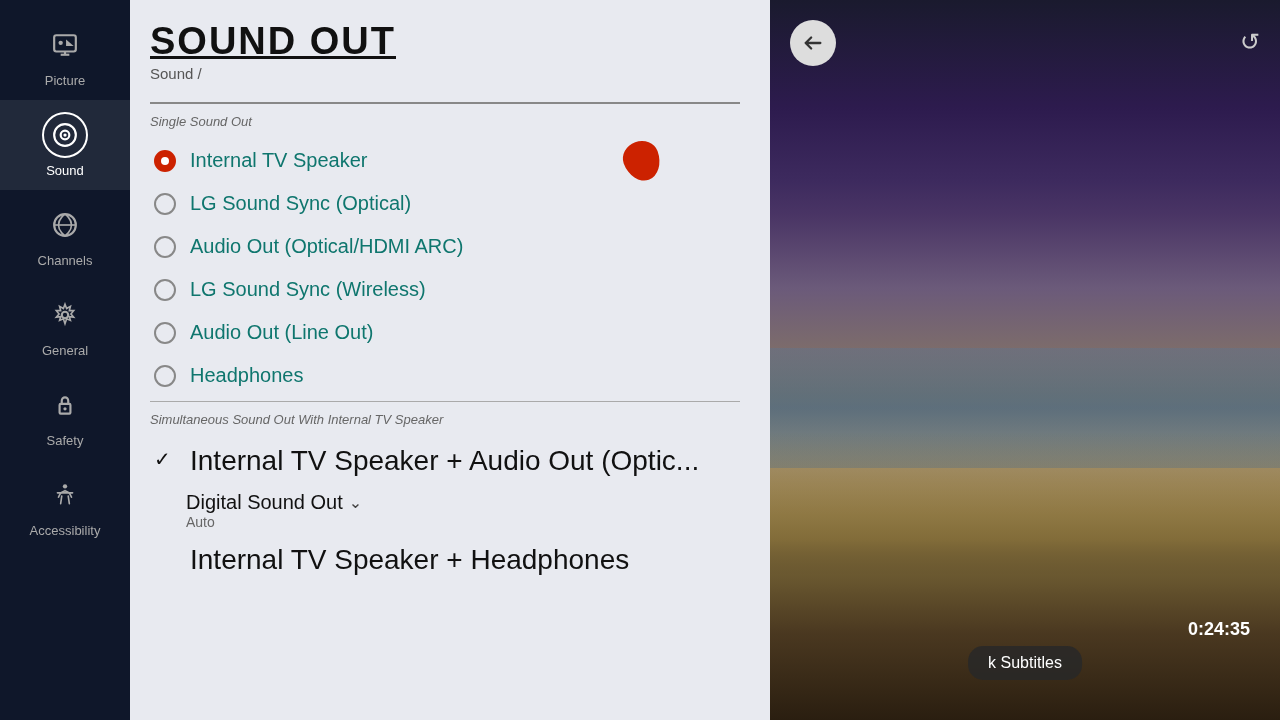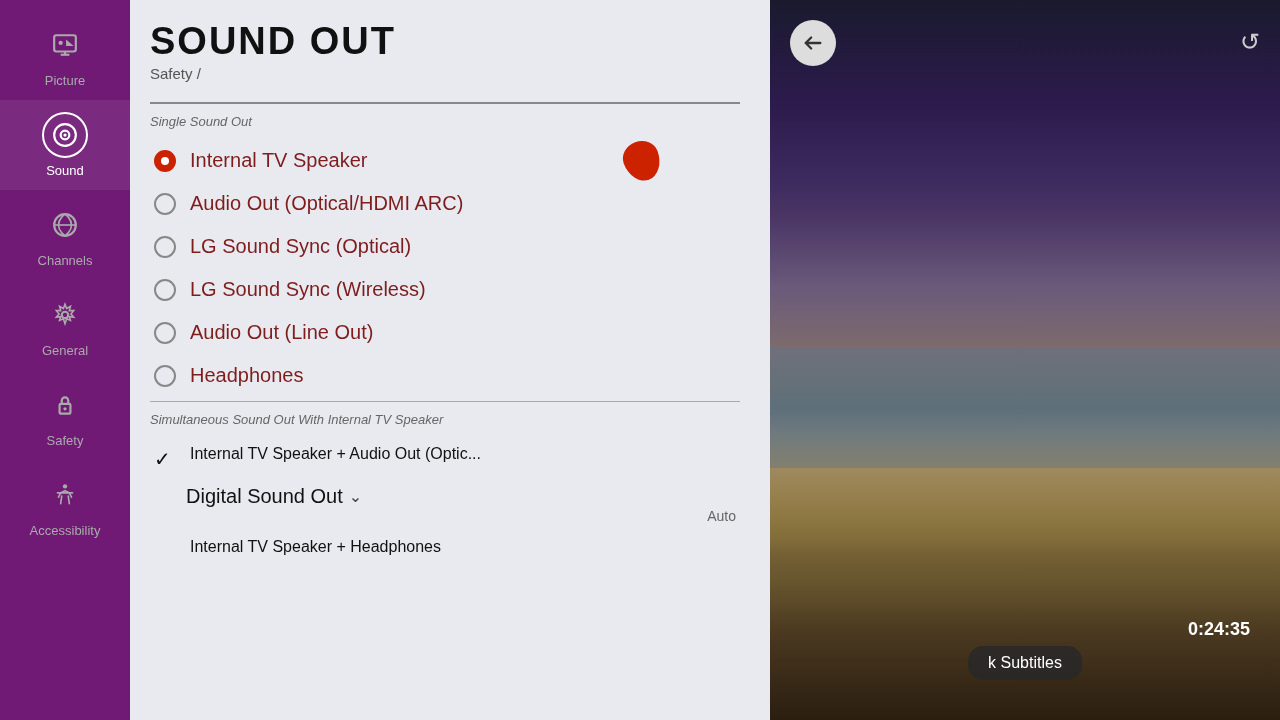--- a/index.html
+++ b/index.html
@@ -9,21 +9,21 @@
       overflow: hidden;
       font-family: 'Arial', sans-serif;
       background: #000;
       display: flex;
     }
 
     
     .sidebar {
       width: 130px;
       height: 720px;
-      background: #701a75;
+      background: #0f172a;
       display: flex;
       flex-direction: column;
       align-items: center;
       padding-top: 10px;
       flex-shrink: 0;
       z-index: 10;
     }
 
     .sidebar-item {
       display: flex;
@@ -74,20 +74,21 @@
       padding: 20px 30px 20px 20px;
       overflow-y: auto;
     }
 
     .page-title {
       font-size: 38px;
       font-weight: 700;
       color: #111;
       letter-spacing: 2px;
       margin-bottom: 2px;
+      text-decoration: underline;
     }
 
     .breadcrumb {
       font-size: 15px;
       color: #555;
       margin-bottom: 20px;
     }
 
     .divider {
       border: none;
@@ -130,21 +131,21 @@
     .radio-btn.selected::after {
       content: '';
       width: 8px;
       height: 8px;
       background: #fff;
       border-radius: 50%;
     }
 
     .option-label {
       font-size: 20px;
-      color: #7f1d1d;
+      color: #0f766e;
       font-weight: 500;
     }
 
     .cursor-blob {
       position: absolute;
       width: 36px;
       height: 40px;
       background: #cc2200;
       border-radius: 50% 50% 50% 50% / 40% 40% 60% 60%;
       right: 80px;
@@ -169,31 +170,30 @@
     .check-mark {
       font-size: 20px;
       color: #111;
       margin-right: 14px;
       width: 22px;
       flex-shrink: 0;
       margin-top: 2px;
     }
 
     .check-label {
-      font-size: 16px;
+      font-size: 28px;
       color: #111;
       font-weight: 500;
     }
 
     .sub-option {
       display: flex;
       flex-direction: column;
       padding: 6px 4px 6px 36px;
       cursor: pointer;
-      text-align: right;
     }
 
     .sub-option-label {
       font-size: 20px;
       color: #111;
       font-weight: 500;
       display: flex;
       align-items: center;
       gap: 6px;
     }
@@ -396,40 +396,40 @@
         <line x1="5" y1="10" x2="19" y2="10" stroke="currentColor" stroke-width="1.5" stroke-linecap="round"></line>
       </svg>
     </div>
     <span>Accessibility</span>
   </div>
 
 </nav>
 
 <main class="main-panel">
   <h1 class="page-title">SOUND OUT</h1>
-  <div class="breadcrumb">Safety /</div>
+  <div class="breadcrumb">Sound /</div>
 
   <hr class="divider">
 
   <div class="section-label">Single Sound Out</div>
 
   <div class="option-row" style="position:relative;">
     <div class="radio-btn selected"></div>
     <span class="option-label">Internal TV Speaker</span>
     <div class="cursor-blob"></div>
   </div>
 
   <div class="option-row">
     <div class="no-radio"></div>
-    <span class="option-label">Audio Out (Optical/HDMI ARC)</span>
+    <span class="option-label">LG Sound Sync (Optical)</span>
   </div>
 
   <div class="option-row">
     <div class="no-radio"></div>
-    <span class="option-label">LG Sound Sync (Optical)</span>
+    <span class="option-label">Audio Out (Optical/HDMI ARC)</span>
   </div>
 
   <div class="option-row">
     <div class="no-radio"></div>
     <span class="option-label">LG Sound Sync (Wireless)</span>
   </div>
 
   <div class="option-row">
     <div class="no-radio"></div>
     <span class="option-label">Audio Out (Line Out)</span>

